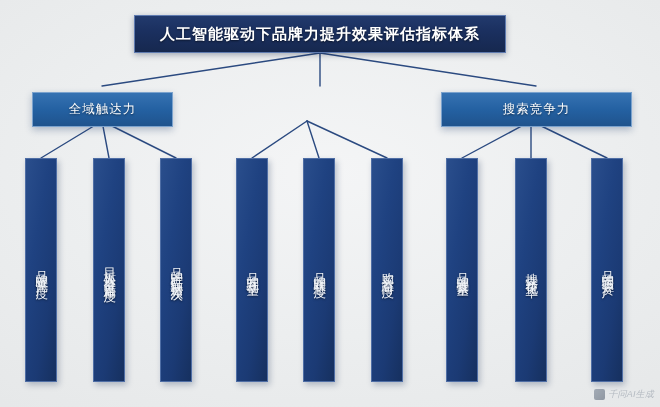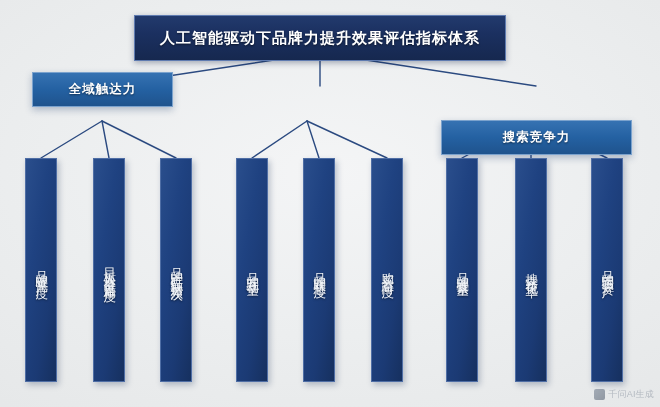--- a/index.html
+++ b/index.html
@@ -52,44 +52,44 @@
     justify-content: center;
     text-align: center;
     letter-spacing: 1px;
   }
 
   
   #title-box {
     left: 134px;
     top: 15px;
     width: 372px;
-    height: 46px;
+    height: 38px;
     background: linear-gradient(180deg, #223a6d 0%, #1b3060 40%, #16284f 100%);
     border: 1px solid #5f7bb0;
     font-size: 15px;
     font-weight: bold;
     text-shadow: 0 1px 2px rgba(0,0,0,0.55);
     box-shadow: 0 2px 6px rgba(20,35,70,0.35);
   }
 
   
   .l2 {
-    top: 72px;
+    top: 92px;
     height: 35px;
     background: linear-gradient(180deg, #2f6bab 0%, #2461a2 45%, #1d5further 100%);
     background: linear-gradient(180deg, #3672b2 0%, #2461a2 50%, #1f538d 100%);
     border: 1px solid #7ba2cd;
     font-size: 12.5px;
-    font-weight: bold;
+    font-weight: normal;
     text-shadow: 0 1px 2px rgba(0,0,0,0.5);
     box-shadow: 0 3px 7px rgba(30,60,110,0.3);
   }
   #l2-0 { left: 32px;  width: 141px; }
   #l2-1 { left: 222px; width: 171px; }
-  #l2-2 { left: 441px; width: 191px; margin-top: 48px; }
+  #l2-2 { left: 441px; width: 191px; }
 
   
   .leaf {
     top: 158px;
     width: 32px;
     height: 224px;
     background: linear-gradient(100deg, #2a4e8c 0%, #1f4281 35%, #1b3a74 70%, #16305f 100%);
     border: 1px solid #4f6ea5;
     box-shadow: 2px 3px 6px rgba(25,45,85,0.28);
     align-items: center;
@@ -118,20 +118,21 @@
   
   #watermark {
     position: absolute;
     right: 6px;
     bottom: 6px;
     display: flex;
     align-items: center;
     gap: 3px;
     opacity: 0.55;
     font-family: "Liberation Sans", sans-serif;
+    font-style: italic;
   }
   #watermark .wm-logo {
     width: 11px;
     height: 11px;
     border-radius: 2px;
     background: linear-gradient(135deg, #6d7a8c 0%, #4a5668 100%);
     display: inline-block;
   }
   #watermark .wm-text {
     font-size: 9px;

